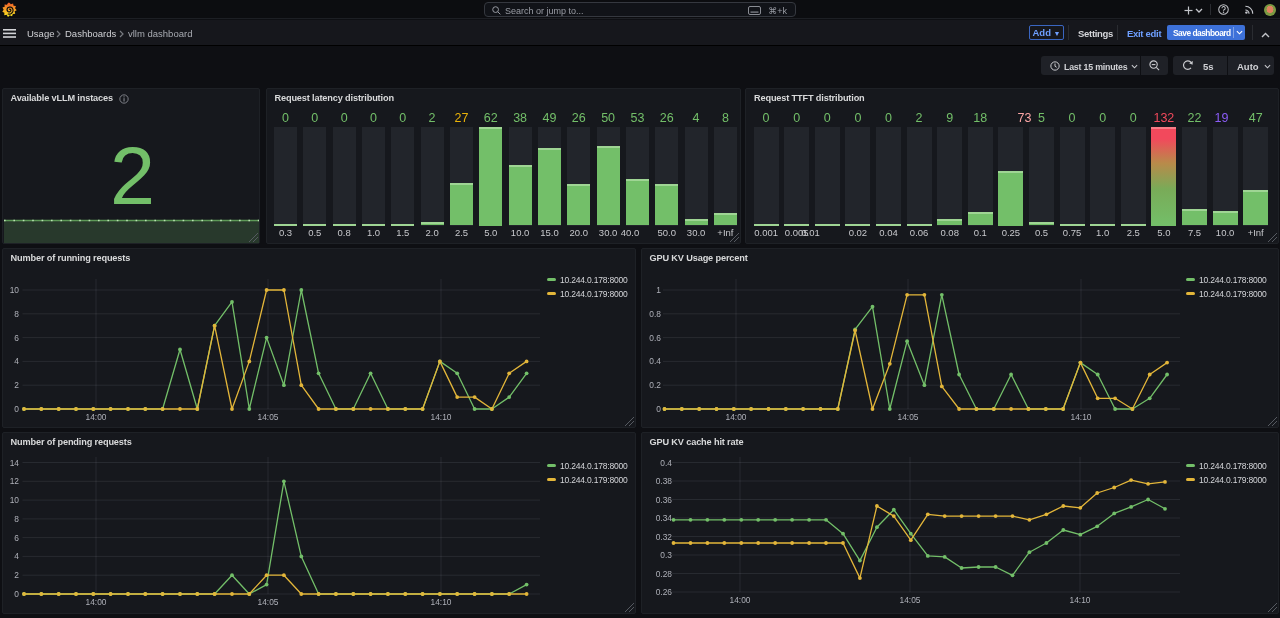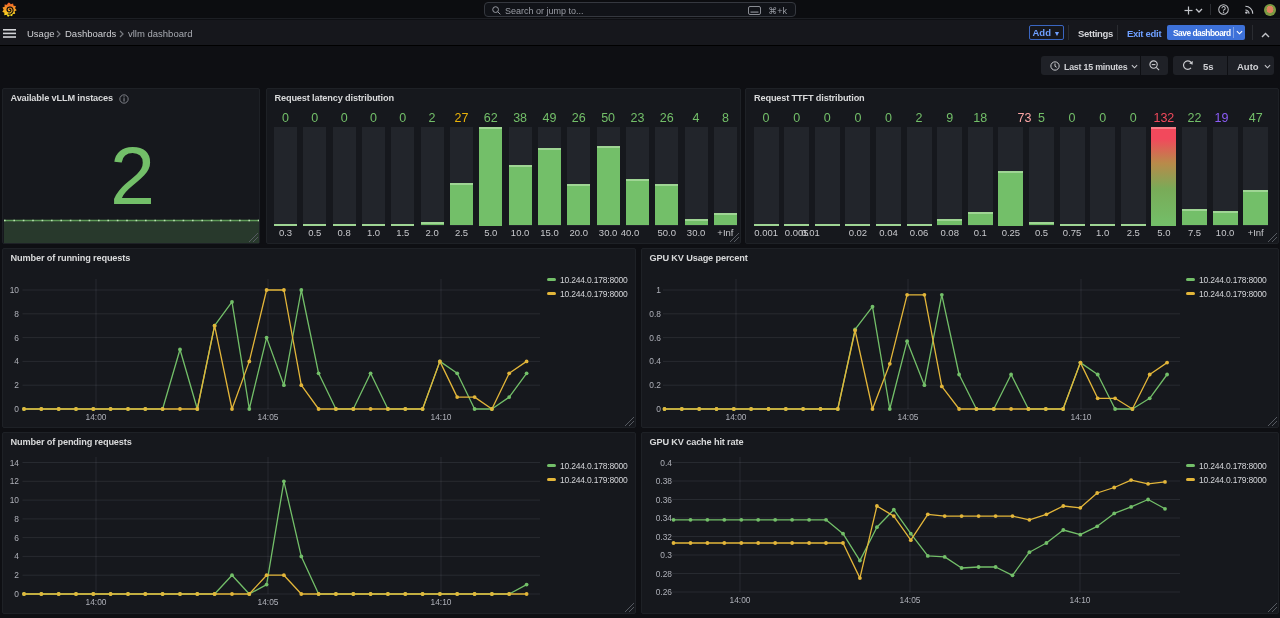--- a/index.html
+++ b/index.html
@@ -182,21 +182,21 @@
     <div class="bfill" style="left:271.5px;width:23px;top:58.7px;height:77.8px;background:#73bf69;border-top:2px solid #9fd594;"></div>
     <div class="blab" style="left:267.5px;width:31px">15.0</div>
     <div class="vlab" style="left:300.8px;width:23px;color:#73bf69">26</div>
     <div class="track" style="left:300.8px;width:23px;top:38.0px;height:98.5px"></div>
     <div class="bfill" style="left:300.8px;width:23px;top:95.2px;height:41.3px;background:#73bf69;border-top:2px solid #9fd594;"></div>
     <div class="blab" style="left:296.8px;width:31px">20.0</div>
     <div class="vlab" style="left:330.1px;width:23px;color:#73bf69">50</div>
     <div class="track" style="left:330.1px;width:23px;top:38.0px;height:98.5px"></div>
     <div class="bfill" style="left:330.1px;width:23px;top:57.1px;height:79.4px;background:#73bf69;border-top:2px solid #9fd594;"></div>
     <div class="blab" style="left:326.1px;width:31px">30.0</div>
-    <div class="vlab" style="left:359.5px;width:23px;color:#73bf69">23</div>
+    <div class="vlab" style="left:359.5px;width:23px;color:#73bf69">53</div>
     <div class="track" style="left:359.5px;width:23px;top:38.0px;height:98.5px"></div>
     <div class="bfill" style="left:359.5px;width:23px;top:90.4px;height:46.1px;background:#73bf69;border-top:2px solid #9fd594;"></div>
     <div class="blab" style="left:348px;width:31px">40.0</div>
     <div class="vlab" style="left:388.8px;width:23px;color:#73bf69">26</div>
     <div class="track" style="left:388.8px;width:23px;top:38.0px;height:98.5px"></div>
     <div class="bfill" style="left:388.8px;width:23px;top:95.2px;height:41.3px;background:#73bf69;border-top:2px solid #9fd594;"></div>
     <div class="blab" style="left:384.8px;width:31px">50.0</div>
     <div class="vlab" style="left:418.1px;width:23px;color:#73bf69">4</div>
     <div class="track" style="left:418.1px;width:23px;top:38.0px;height:98.5px"></div>
     <div class="bfill" style="left:418.1px;width:23px;top:130.1px;height:6.4px;background:#73bf69;border-top:2px solid #9fd594;"></div>

